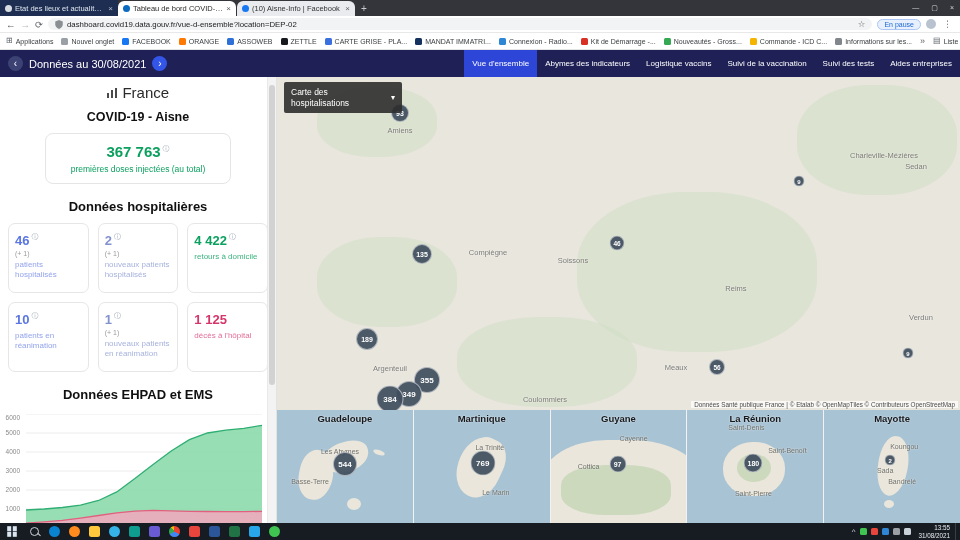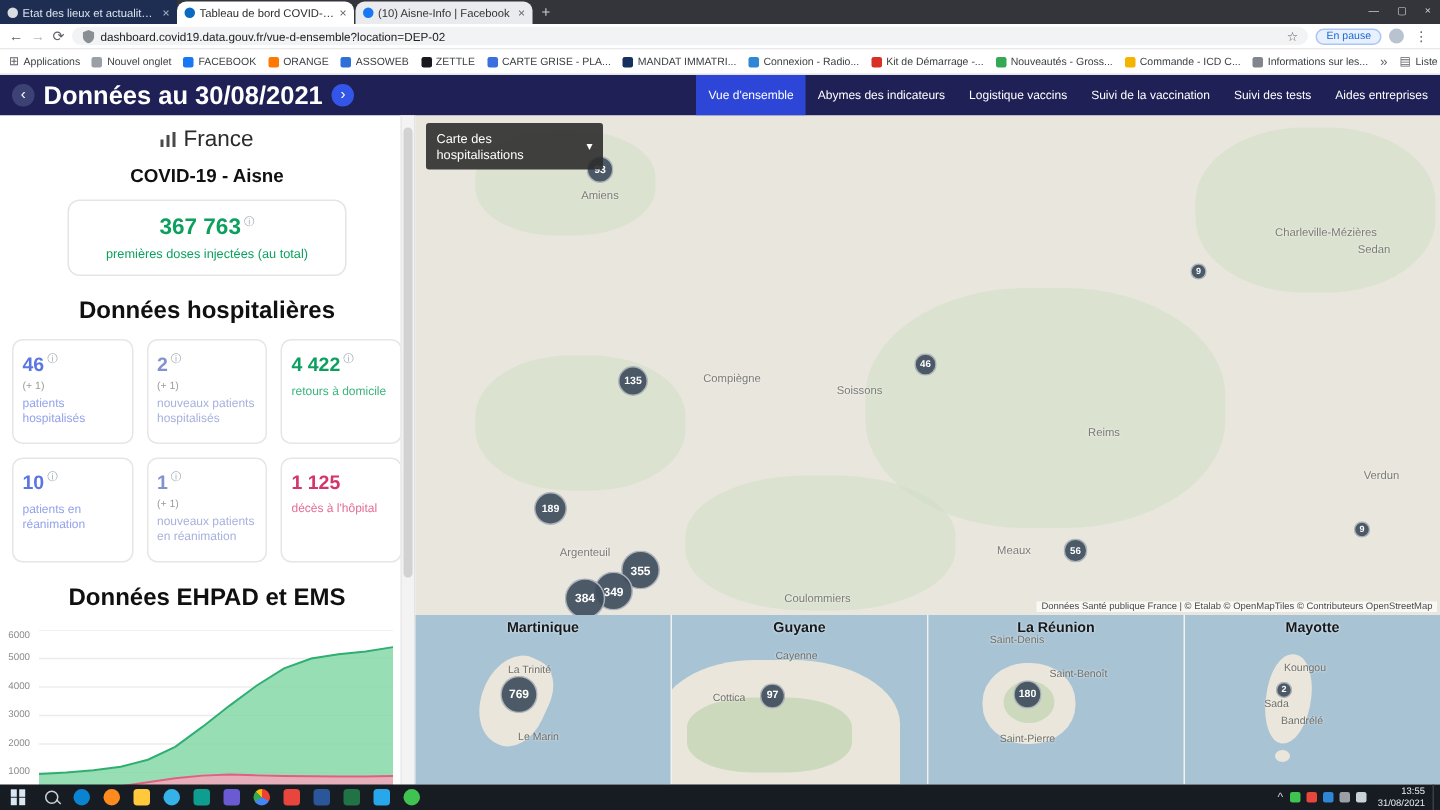--- a/index.html
+++ b/index.html
@@ -44,37 +44,37 @@
   .bm-right{margin-left:auto;display:flex;align-items:center;gap:8px;}
   .bm-overflow{font-size:9px;color:#5f6368;}
 
   
   .gov-header{position:absolute;top:50px;left:0;right:0;height:27px;background:#1f2156;display:flex;align-items:center;
               padding-left:8px;box-sizing:border-box;}
   .circ{width:15px;height:15px;border-radius:50%;color:#fff;display:flex;align-items:center;justify-content:center;
         font-size:10px;line-height:1;flex:none;}
   .circ.l{background:#3c4374;margin-right:6px;}
   .circ.r{background:#3355e8;margin-left:6px;}
-  .date{color:#fff;font-weight:bold;font-size:17px;white-space:nowrap;}
+  .date{color:#fff;font-weight:normal;font-size:11px;white-space:nowrap;}
   .gov-tabs{margin-left:auto;display:flex;height:100%;align-items:stretch;}
   .gov-tab{display:flex;align-items:center;padding:0 8px;color:#fff;font-size:8px;white-space:nowrap;}
   .gov-tab.active{background:#2e46d8;}
 
   
   .sidebar{position:absolute;top:77px;left:0;width:277px;height:446px;background:#fff;box-sizing:border-box;border-right:1px solid #e3e3e3;}
   .france-sel{display:flex;justify-content:center;align-items:center;gap:5px;margin-top:7px;font-size:15px;color:#2b2b2b;}
   .bars{display:flex;align-items:flex-end;gap:1.5px;height:10px;}
   .bars i{width:2.5px;background:#4a4a4a;display:block;}
   .bars i:nth-child(1){height:5px}.bars i:nth-child(2){height:8px}.bars i:nth-child(3){height:10px}
   .covid-title{text-align:center;font-size:12.5px;font-weight:bold;color:#101010;margin-top:9px;}
   .vaccine-card{width:172px;margin:9px auto 0;border:1px solid #e5e5e5;border-radius:8px;padding:9px 6px;text-align:center;}
   .vaccine-value{color:#0ca05f;font-size:15px;font-weight:bold;}
   .info{font-size:7px;color:#9aa6b0;vertical-align:super;margin-left:2px;}
   .vaccine-label{color:#0ca05f;font-size:8.5px;margin-top:3px;}
-  .section-title{text-align:center;font-size:16px;font-weight:bold;color:#101010;margin-top:15px;}
+  .section-title{text-align:center;font-size:13px;font-weight:bold;color:#101010;margin-top:15px;}
   .cards{display:grid;grid-template-columns:repeat(3,1fr);gap:9px;padding:9px 8px 0;}
   .card{border:1px solid #e6e6e6;border-radius:7px;padding:7px 6px;min-height:70px;box-sizing:border-box;}
   .val{font-size:13px;font-weight:bold;}
   .delta{font-size:7px;color:#9b9b9b;margin-top:1px;}
   .lbl{font-size:8px;margin-top:3px;line-height:1.3;}
   .c-blue .val{color:#5b76e3}.c-blue .lbl{color:#93a3ec}
   .c-lblue .val{color:#8292cf}.c-lblue .lbl{color:#a7b2dd}
   .c-green .val{color:#0ca05f}.c-green .lbl{color:#3cb37e}
   .c-red .val{color:#d6356a}.c-red .lbl{color:#e26d97}
   .chart-wrap{position:relative;margin-top:12px;height:122px;padding-left:26px;}
@@ -361,20 +361,30 @@
     <div class="marker" style="left:113px;top:322px;width:27px;height:27px;font-size:8px;">384</div>
     <div class="marker" style="left:440px;top:290px;width:16px;height:16px;font-size:6.5px;">56</div>
     <div class="marker" style="left:522px;top:104px;width:11px;height:11px;font-size:6px;">9</div>
     <div class="marker" style="left:631px;top:276px;width:11px;height:11px;font-size:6px;">9</div>
 
     <div class="attrib">Données Santé publique France | © Etalab © OpenMapTiles © Contributeurs OpenStreetMap</div>
   </div>
 
   <div class="minis">
 
+    <div class="mini">
+      <div class="mini-title">Guadeloupe</div>
+      <div class="land" style="left:22px;top:40px;width:34px;height:50px;border-radius:45% 55% 50% 50%;transform:rotate(12deg);"></div>
+      <div class="land" style="left:46px;top:32px;width:46px;height:30px;border-radius:50% 40% 55% 45%;transform:rotate(-14deg);"></div>
+      <div class="land" style="left:70px;top:88px;width:14px;height:12px;border-radius:50%;"></div>
+      <div class="land" style="left:96px;top:40px;width:12px;height:5px;border-radius:50%;transform:rotate(20deg);"></div>
+      <span class="city" style="left:63px;top:41px;">Les Abymes</span>
+      <span class="city" style="left:33px;top:71px;">Basse-Terre</span>
+      <div class="marker" style="left:68px;top:54px;width:24px;height:24px;font-size:8px;">544</div>
+    </div>
 
     <div class="mini">
       <div class="mini-title">Martinique</div>
       <div class="land" style="left:44px;top:26px;width:44px;height:62px;border-radius:55% 45% 50% 60%;transform:rotate(25deg);"></div>
       <span class="city" style="left:76px;top:37px;">La Trinité</span>
       <span class="city" style="left:82px;top:82px;">Le Marin</span>
       <div class="marker" style="left:69px;top:53px;width:25px;height:25px;font-size:8px;">769</div>
     </div>
 
     <div class="mini">

